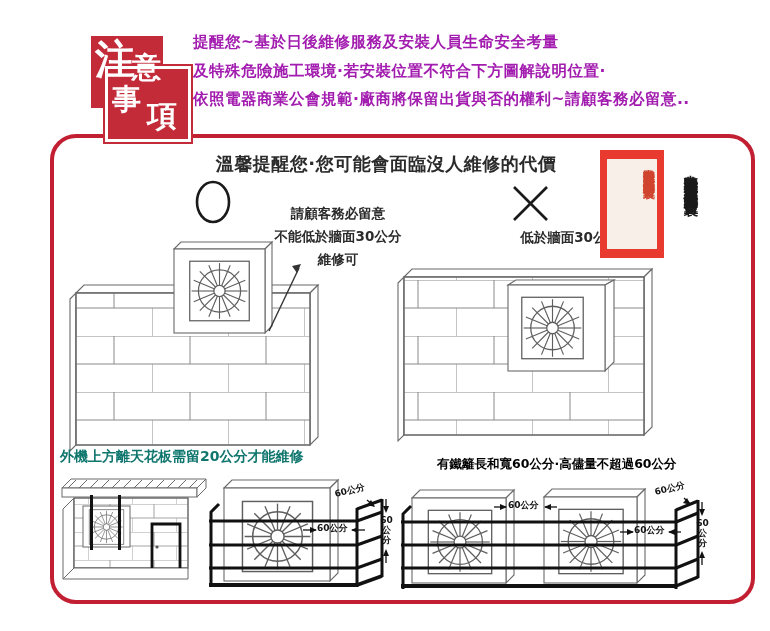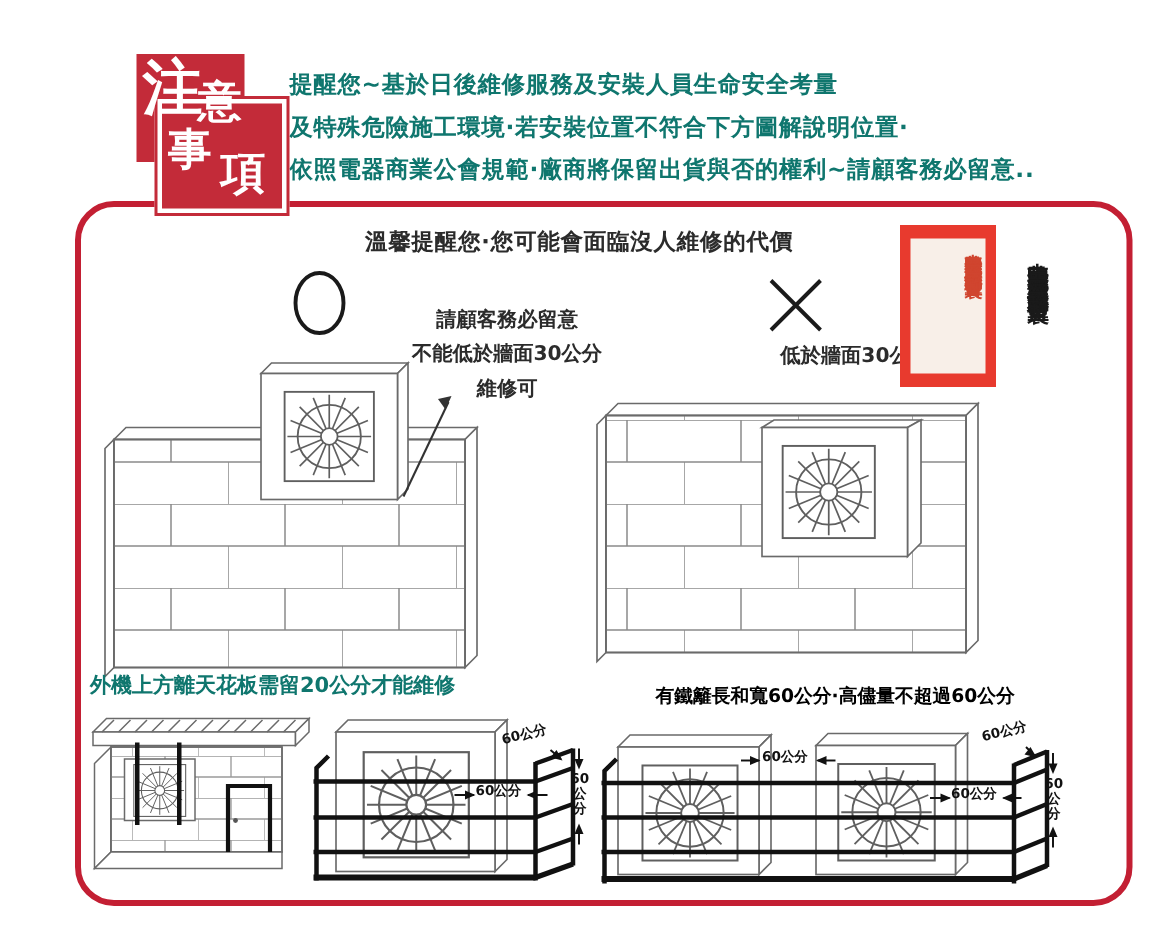--- a/index.html
+++ b/index.html
@@ -9,26 +9,26 @@
   
   .badge-back{left:91px;top:36px;width:72px;height:72px;background:#c32b39;z-index:3;}
   .badge-front{left:103px;top:64px;width:80px;height:70px;background:#fff;border:2px solid #c32b39;padding:3px;z-index:3;}
   .badge-front-fill{width:100%;height:100%;background:#c32b39;}
   .badge-char{color:#fff;font-weight:700;z-index:4;line-height:1;}
   .bc1{left:95px;top:39px;font-size:40px;}
   .bc2{left:132px;top:53px;font-size:29px;}
   .bc3{left:112px;top:85px;font-size:29px;}
   .bc4{left:147px;top:101px;font-size:30px;}
   
-  .header{left:193px;top:42px;z-index:2;color:#0f766e;font-weight:700;font-size:15.5px;line-height:28.5px;white-space:nowrap;letter-spacing:.5px;}
+  .header{left:193px;top:28px;z-index:2;color:#a21caf;font-weight:700;font-size:15.5px;line-height:28.5px;white-space:nowrap;letter-spacing:.5px;}
   
   .panel{left:50px;top:134px;width:697px;height:462px;border:4px solid #c31f33;border-radius:26px;z-index:0;background:#fff;}
   .art{left:0;top:0;width:770px;height:631px;z-index:1;}
   .txt{z-index:2;color:#2b2b2b;font-weight:700;white-space:nowrap;}
-  .title{left:136px;top:152px;width:500px;text-align:center;font-size:15px;letter-spacing:.5px;}
+  .title{left:136px;top:152px;width:500px;text-align:center;font-size:18px;letter-spacing:.5px;}
   .ok-block{left:248px;top:202px;width:180px;text-align:center;font-size:13.5px;line-height:23px;}
   .ng-block{left:445px;top:225px;width:175px;text-align:right;font-size:13.5px;line-height:24px;}
   .cap-left{left:60px;top:448px;font-size:14px;color:#0f766e;}
   .cap-right{left:437px;top:456px;font-size:12.5px;color:#000000;}
   
   .seal{left:600px;top:150px;width:64px;height:108px;background:#e83a2e;z-index:2;}
   .seal-inner{left:7px;top:9px;width:50px;height:90px;background:#f8efe8;overflow:hidden;
               writing-mode:vertical-rl;text-orientation:upright;color:#d0452f;font-weight:700;
               font-size:12px;line-height:16px;letter-spacing:1px;}
   .vtext{left:681px;top:163px;height:310px;writing-mode:vertical-rl;text-orientation:upright;

